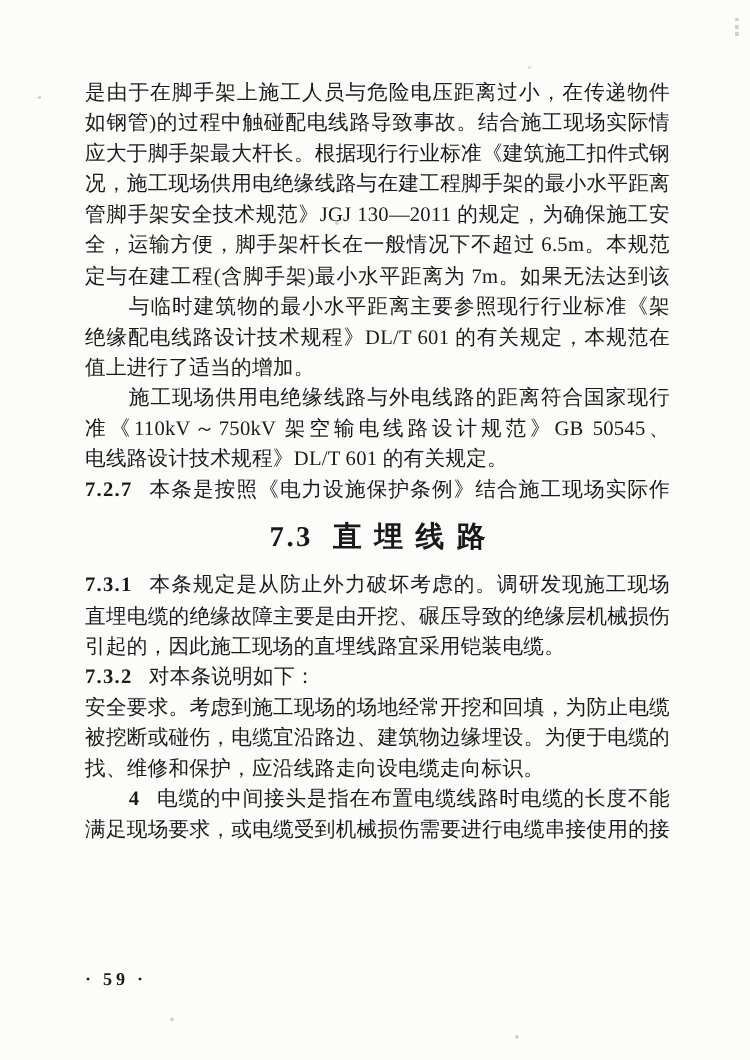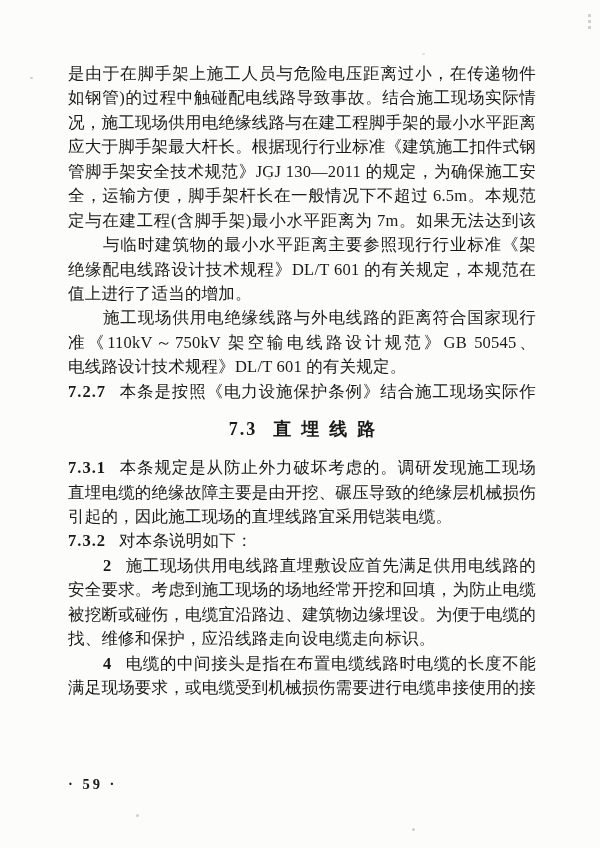--- a/index.html
+++ b/index.html
@@ -35,21 +35,21 @@
     margin-right: 13px;
     letter-spacing: 1px;
     font-family: Liberation Serif, serif;
   }
   .section-heading {
     margin: 13px 0 14px 0;
     height: 25px;
     line-height: 25px;
     text-align: center;
     font-weight: bold;
-    font-size: 18px;
+    font-size: 23px;
   }
   .h-num { margin-right: 16px; letter-spacing: 2px; }
   .h-title { letter-spacing: 10px; margin-right: -10px; }
   .page-number {
     position: absolute;
     top: 776px;
     left: 68px;
     width: 468px;
     box-sizing: border-box;
     padding-right: 26px;
@@ -69,38 +69,37 @@
   .s6 { left: 412px; top: 828px; width: 3px; height: 3px; opacity: .45; }
   .s7 { left: 422px; top: 53px;  width: 3px; height: 2px; opacity: .35; }
 </style>
 </head>
 <body>
 
 <div class="page" style="background: rgb(252, 252, 250); color: rgb(26, 26, 26);">
   <div class="doc">
       <div class="line just">是由于在脚手架上施工人员与危险电压距离过小，在传递物件(例</div>
       <div class="line just">如钢管)的过程中触碰配电线路导致事故。结合施工现场实际情</div>
+      <div class="line just">应大于脚手架最大杆长。根据现行行业标准《建筑施工扣件式钢</div>
       <div class="line just">况，施工现场供用电绝缘线路与在建工程脚手架的最小水平距离</div>
-      <div class="line just">应大于脚手架最大杆长。根据现行行业标准《建筑施工扣件式钢</div>
       <div class="line just">管脚手架安全技术规范》JGJ 130—2011 的规定，为确保施工安</div>
       <div class="line just">全，运输方便，脚手架杆长在一般情况下不超过 6.5m。本规范规</div>
       <div class="line just">定与在建工程(含脚手架)最小水平距离为 7m。如果无法达到该</div>
       <div class="line just ind">与临时建筑物的最小水平距离主要参照现行行业标准《架空</div>
       <div class="line just">绝缘配电线路设计技术规程》DL/T 601 的有关规定，本规范在数</div>
       <div class="line">值上进行了适当的增加。</div>
       <div class="line just ind">施工现场供用电绝缘线路与外电线路的距离符合国家现行标</div>
       <div class="line just">准《110kV～750kV 架空输电线路设计规范》GB 50545、《10kV 及</div>
       <div class="line">电线路设计技术规程》DL/T 601 的有关规定。</div>
       <div class="line just"><span class="clause-num">7.2.7</span>本条是按照《电力设施保护条例》结合施工现场实际作出</div>
       <div class="section-heading"><span class="h-num">7.3</span><span class="h-title">直埋线路</span></div>
       <div class="line just"><span class="clause-num">7.3.1</span>本条规定是从防止外力破坏考虑的。调研发现施工现场</div>
       <div class="line just">直埋电缆的绝缘故障主要是由开挖、碾压导致的绝缘层机械损伤</div>
       <div class="line">引起的，因此施工现场的直埋线路宜采用铠装电缆。</div>
       <div class="line"><span class="clause-num">7.3.2</span>对本条说明如下：</div>
-      <div class="line just ind"><span class="clause-num">2</span>施工现场供用电线路直埋敷设应首先满足供用电线路的</div>
       <div class="line just">安全要求。考虑到施工现场的场地经常开挖和回填，为防止电缆</div>
       <div class="line just">被挖断或碰伤，电缆宜沿路边、建筑物边缘埋设。为便于电缆的查</div>
       <div class="line">找、维修和保护，应沿线路走向设电缆走向标识。</div>
       <div class="line just ind"><span class="clause-num">4</span>电缆的中间接头是指在布置电缆线路时电缆的长度不能</div>
       <div class="line just">满足现场要求，或电缆受到机械损伤需要进行电缆串接使用的接</div>
     </div>
   <div class="page-number">· 59 ·</div>
   <div class="speck s1"></div>
   <div class="speck s2"></div>
   <div class="speck s3"></div>

